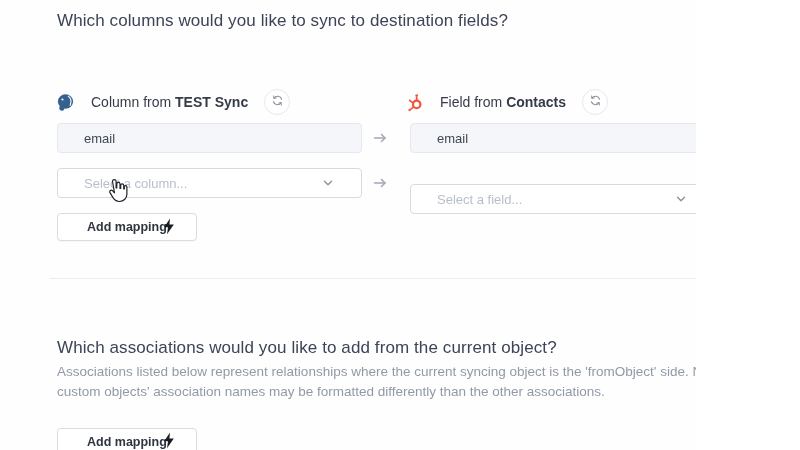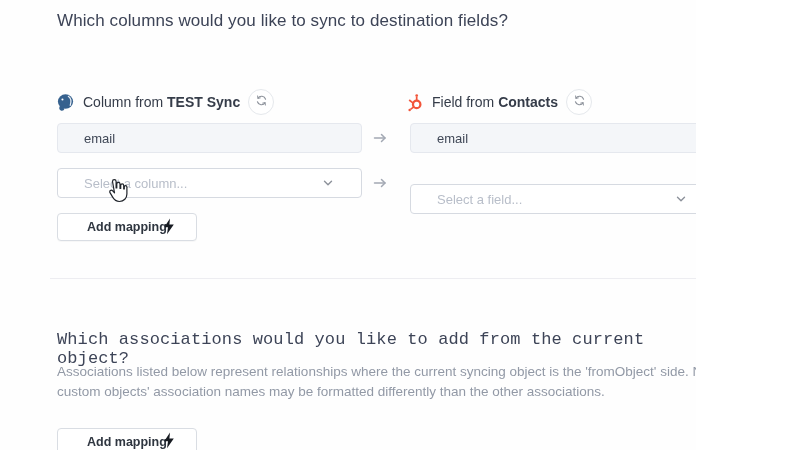--- a/index.html
+++ b/index.html
@@ -3,21 +3,21 @@
 <meta charset="utf-8">
 <style>
   * { margin: 0; padding: 0; box-sizing: border-box; }
   html,body { width: 800px; height: 450px; }
   body { font-family: "Liberation Sans", sans-serif; background: #ffffff; }
   .screen { position: absolute; top:0; left:0; width: 696px; height: 450px; overflow: hidden; background:#fefefe; }
 
   .sec-title { position:absolute; left:57px; font-size:17px; font-weight:500; color:#3d4457; letter-spacing:.1px; }
   .sec-sub   { position:absolute; left:57px; font-size:13.5px; color:#a0a6b1; }
 
-  .map-header { position:absolute; top:89px; height:26px; display:flex; align-items:center; gap:8px;text-align:right; }
+  .map-header { position:absolute; top:89px; height:26px; display:flex; align-items:center; gap:16px;text-align:right; }
   .map-header .hdr-text { font-size:14px; color:#353c49; white-space:nowrap; }
   .map-header .hdr-text b { font-weight:700; }
   .refresh-btn { width:26px; height:26px; border:1px solid #e5e8ec; border-radius:50%; background:#fff;
                  display:flex; align-items:center; justify-content:center; cursor:pointer; }
 
   .fld { position:absolute; width:305px; height:30px; border-radius:4px; font-size:13px;
          display:flex; align-items:center; padding:0 26px; }
   .fld-static { background:#f4f6f9; border:1px solid #e5e8ee; }
   .fld-static input { border:none; outline:none; background:transparent; width:100%;
                       font-family:"Liberation Sans",sans-serif; font-size:13px; color:#3f4756; }
@@ -152,21 +152,21 @@
 
   <button class="add-btn" style="top:213px;">Add mapping</button>
   <span class="bolt" style="left:163px; top:218px;">
     <svg width="12" height="17" viewBox="0 0 12 17">
       <path d="M7 0.5 L1.2 9.2 H5 L4 16.2 L10.8 6.6 H6.4 Z" fill="#171b22"></path>
     </svg>
   </span>
 
   <div class="divider"></div>
 
-  <div class="sec-title" style="top:330px;font-family:Liberation Mono, monospace;">Which associations would you like to add from the current object?</div>
+  <div class="sec-title" style="top:338px;">Which associations would you like to add from the current object?</div>
   <div class="assoc-desc">Associations listed below represent relationships where the current syncing object is the 'fromObject' side. Note that custom objects' association names may be formatted differently than the other associations.</div>
 
   <button class="add-btn" style="top:428px;">Add mapping</button>
   <span class="bolt" style="left:163px; top:432px;">
     <svg width="12" height="17" viewBox="0 0 12 17">
       <path d="M7 0.5 L1.2 9.2 H5 L4 16.2 L10.8 6.6 H6.4 Z" fill="#171b22"></path>
     </svg>
   </span>
 
   <span class="cursor">

